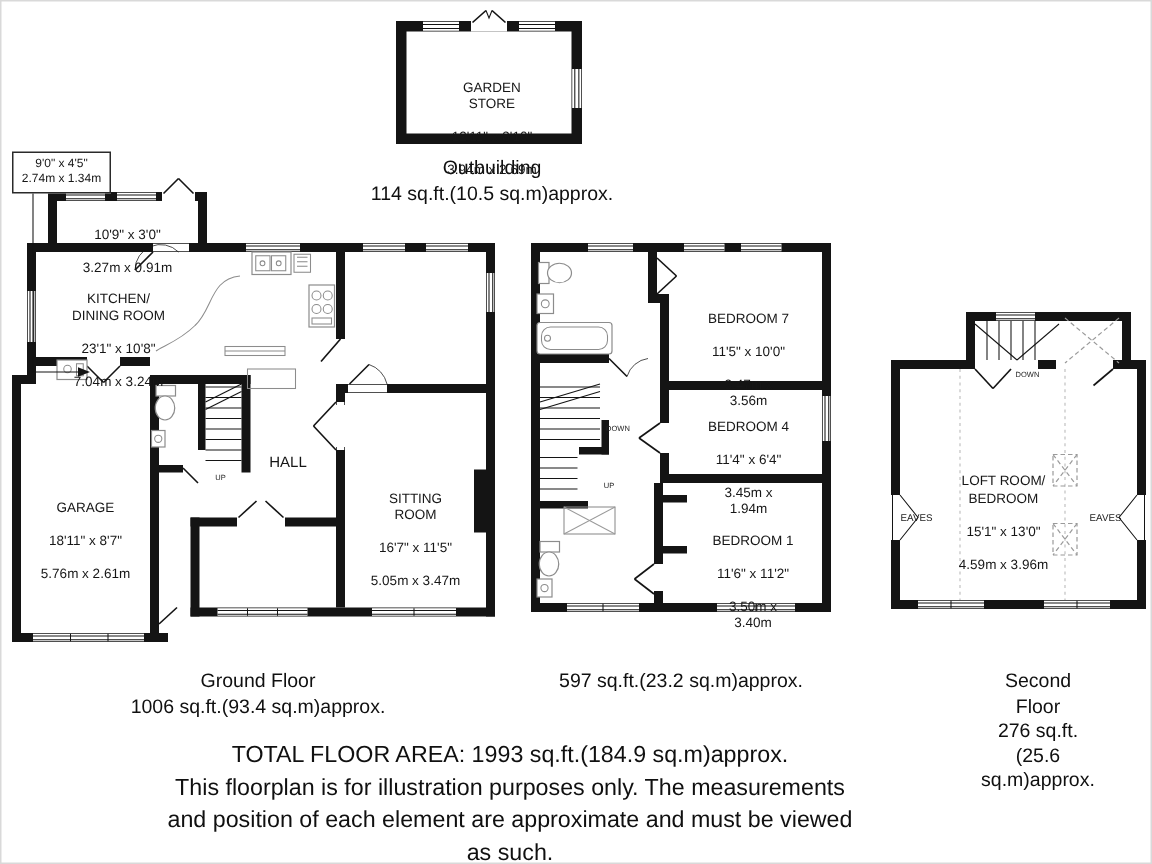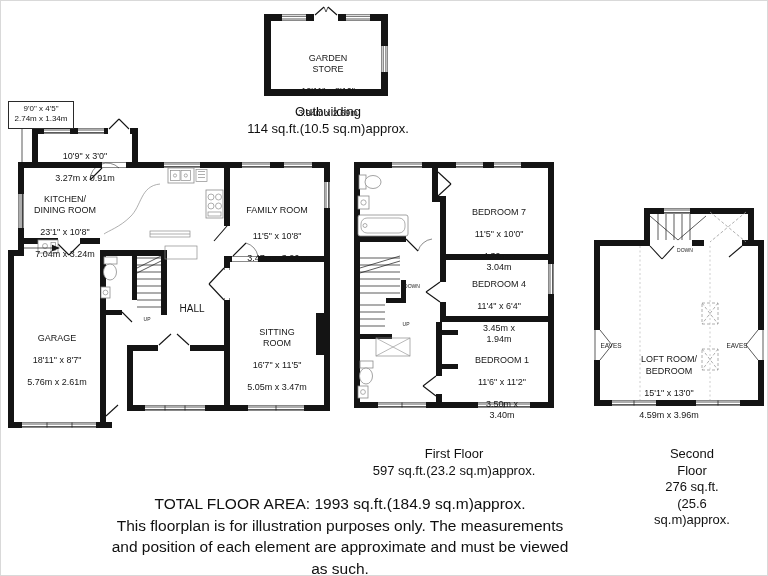--- a/index.html
+++ b/index.html
@@ -4,21 +4,21 @@
 <style>
   html,body{margin:0;padding:0;background:#ffffff;}
   .canvas{position:relative;width:768px;height:576px;background:#fff;overflow:hidden;
           font-family:"Liberation Sans","DejaVu Sans",sans-serif;color:#161616;
           box-shadow:inset 0 0 0 1px #d9d9d9;}
   .plan{position:absolute;text-decoration:underline;}
   .plan svg{display:block;position:absolute;left:0;top:0;}
   .room-label{position:absolute;transform:translateX(-50%);text-align:center;
               font-size:9px;line-height:11px;color:#161616;white-space:pre-line;z-index:3;}
   .room-label .rname,.room-label .rdim{display:block;white-space:pre-line;}
-  .loft .rname{line-height:12px;margin-top:39px;}
+  .loft .rname{line-height:12px;}
   .tiny{position:absolute;transform:translateX(-50%);font-size:5px;line-height:6px;color:#222;z-index:3;}
   .eaves{position:absolute;transform:translateX(-50%);font-size:6.5px;line-height:8px;color:#222;z-index:3;}
   .hall-label{position:absolute;transform:translateX(-50%);font-size:10px;color:#161616;z-index:3;}
   .callout{position:absolute;border:1px solid #2a2a2a;background:#fff;font-size:8px;line-height:10px;
            text-align:center;padding:2px 1px;z-index:3;}
   .caption{position:absolute;transform:translateX(-50%);text-align:center;
            font-size:13px;line-height:16.5px;color:#101010;}
   .footer{position:absolute;transform:translateX(-50%);text-align:center;
           font-size:15.5px;line-height:21.5px;color:#101010;}
   .footer .pre{white-space:pre-line;}
@@ -222,45 +222,44 @@
       </g>
     </svg>
     <div class="callout" style="left:0px;top:3px;width:62px;height:22px;">
       <span>9'0" x 4'5"</span><br>
       <span>2.74m x 1.34m</span>
     </div>
     <div class="room-label" style="left:77px;top:42px;">
       <span class="rdim">10'9" x 3'0"</span>
       <span class="rdim">3.27m x 0.91m</span>
     </div>
-    <div class="room-label" style="left:57px;top:85px;">
+    <div class="room-label" style="left:71px;top:85px;">
       <span class="rname">KITCHEN/
 DINING ROOM</span>
       <span class="rdim">23'1" x 10'8"</span>
       <span class="rdim">7.04m x 3.24m</span>
     </div>
-    <div class="room-label" style="left:269px;top:96px;">
-      <span class="rname" style="margin-bottom:4px;">FAMILY ROOM</span>
-      <span class="rdim">11'5" x 10'8"</span>
-      <span class="rdim">3.47m x 3.26m</span>
-    </div>
     <div class="room-label" style="left:269px;top:218px;">
       <span class="rname">SITTING ROOM</span>
       <span class="rdim">16'7" x 11'5"</span>
       <span class="rdim">5.05m x 3.47m</span>
     </div>
     <div class="room-label" style="left:49px;top:224px;">
       <span class="rname">GARAGE</span>
       <span class="rdim">18'11" x 8'7"</span>
       <span class="rdim">5.76m x 2.61m</span>
     </div>
     <div class="hall-label" style="left:184px;top:205px;">HALL</div>
     <div class="tiny" style="left:139px;top:218px;">UP</div>
   </section>
 
+  <div class="caption" style="left:172px;top:446px;">
+    <div>Ground Floor</div>
+    <div>1006 sq.ft.(93.4 sq.m)approx.</div>
+  </div>
 
   <section class="plan" style="left:352px;top:158px;width:204px;height:256px;">
     <svg width="204" height="256" viewBox="0 0 204 256">
       <g>
         <rect class="w" x="2" y="4" width="200" height="6"></rect>
         <rect class="w" x="2" y="4" width="6" height="246"></rect>
         <rect class="w" x="196" y="4" width="6" height="246"></rect>
         <rect class="w" x="2" y="244" width="200" height="6"></rect>
         <rect class="w" x="80" y="4" width="6" height="40"></rect>
         <rect class="w" x="80" y="38" width="14" height="6"></rect>
@@ -347,38 +346,37 @@
         <ellipse class="fx" cx="14" cy="218" rx="6.5" ry="8"></ellipse>
       </g>
       <g>
         <rect class="fx" x="6" y="228" width="10" height="12"></rect>
         <circle class="fxl" cx="11" cy="234" r="2.4"></circle>
       </g>
     </svg>
     <div class="room-label" style="left:147px;top:38px;">
       <span class="rname">BEDROOM 7</span>
       <span class="rdim">11'5" x 10'0"</span>
-      <span class="rdim">4.39m x 3.04m</span>
+      <span class="rdim">3.47m x 3.56m</span>
     </div>
     <div class="room-label" style="left:147px;top:110px;">
       <span class="rname">BEDROOM 4</span>
       <span class="rdim">11'4" x 6'4"</span>
       <span class="rdim">3.45m x 1.94m</span>
     </div>
     <div class="room-label" style="left:150px;top:186px;">
       <span class="rname">BEDROOM 1</span>
       <span class="rdim">11'6" x 11'2"</span>
       <span class="rdim">3.50m x 3.40m</span>
     </div>
     <div class="tiny" style="left:60px;top:125px;">DOWN</div>
     <div class="tiny" style="left:54px;top:163px;">UP</div>
   </section>
 
   <div class="caption" style="left:454px;top:446px;">
-    <div>First Floor</div>
     <div>597 sq.ft.(23.2 sq.m)approx.</div>
   </div>
 
   <section class="plan" style="left:592px;top:200px;width:176px;height:212px;">
     <svg width="176" height="212" viewBox="0 0 176 212">
       <g>
         <rect class="w" x="52" y="8" width="110" height="6"></rect>
         <rect class="w" x="52" y="8" width="6" height="38"></rect>
         <rect class="w" x="156" y="8" width="6" height="38"></rect>
         <rect class="w" x="2" y="40" width="56" height="6"></rect>

